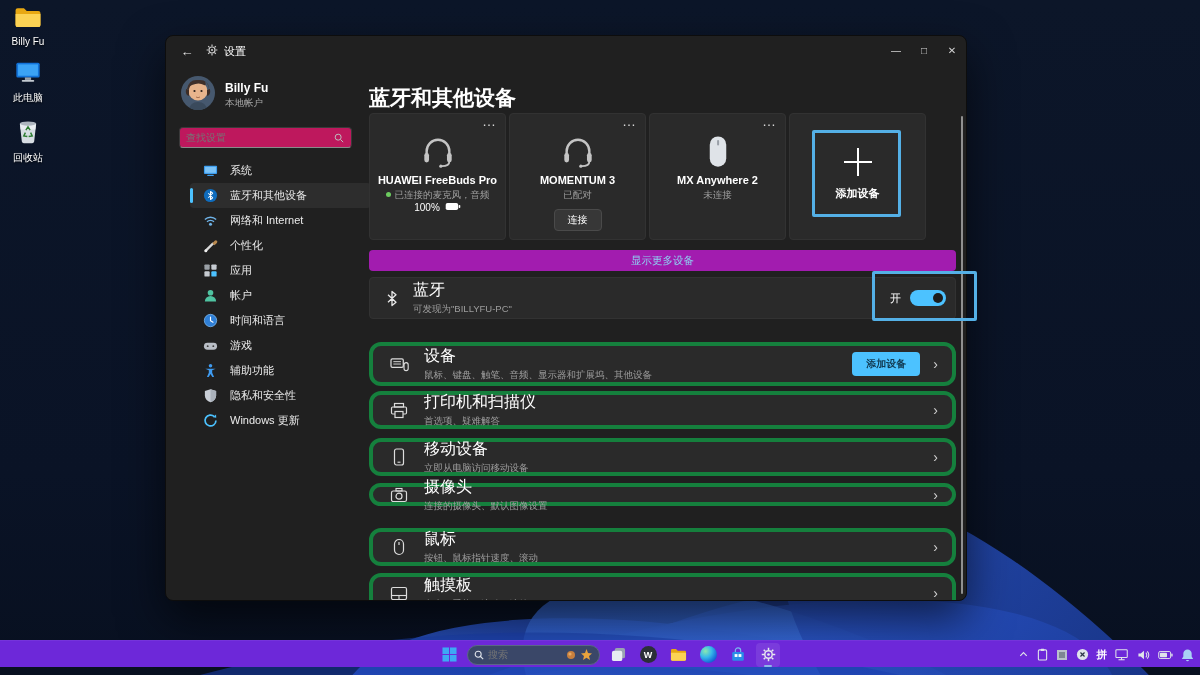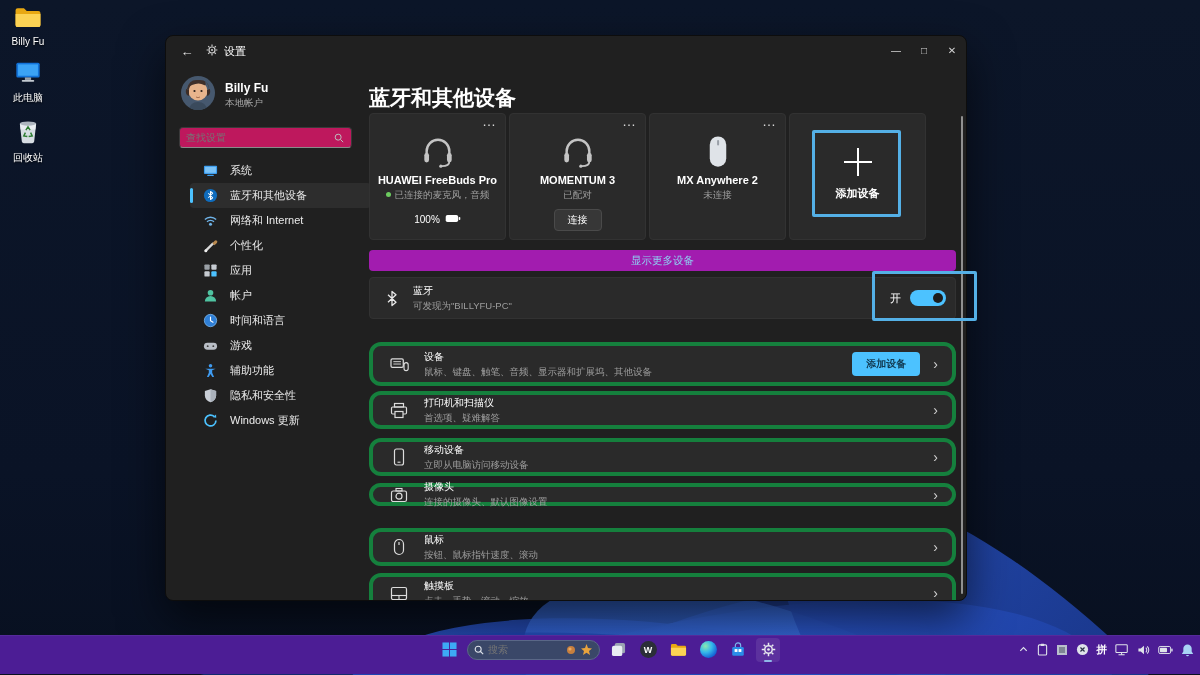--- a/index.html
+++ b/index.html
@@ -48,35 +48,35 @@
   .main { position:absolute; left:203px; top:0; width:587px; height:100%; }
   .page-title { position:absolute; top:48px; left:0; font-size:21px; font-weight:600; color:#fff; }
   .cards { position:absolute; top:77px; left:0; display:flex; gap:3px; }
   .card { width:137px; height:127px; background:#2a2a2a; border:1px solid #323232; border-radius:4px;
           position:relative; text-align:center; }
   .card .menu { position:absolute; top:-1px; right:8px; color:#d8d8d8; font-size:14px; letter-spacing:1px; cursor:default; }
   .card .cicon { margin-top:19px; height:38px; display:flex; align-items:center; justify-content:center; }
   .card .cname { font-size:11px; font-weight:700; color:#fff; margin-top:3px; }
   .card .cstatus { font-size:9.5px; color:#9e9e9e; margin-top:3px; }
   .dot-green { display:inline-block; width:5px; height:5px; border-radius:50%; background:#6ccb5f; margin-right:4px; vertical-align:1px; }
-  .battrow { margin-top:12px; display:flex; align-items:center; justify-content:center; gap:5px; font-size:10px; color:#fff; }
+  .battrow { margin-top:0; display:flex; align-items:center; justify-content:center; gap:5px; font-size:10px; color:#fff; }
   .connect-btn { margin-top:7px; display:inline-block; background:#373737; border:1px solid #4a4a4a;
                  border-radius:4px; padding:3px 13px; font-size:10px; color:#fff; cursor:pointer;text-align:right; }
   .add-card .plus-wrap { margin-top:31px; display:flex; justify-content:center; }
   .add-card .cname { margin-top:7px; }
 
   .show-more { position:absolute; top:214px; left:0; width:587px; height:21px; background:#a21caf;
                border-radius:4px; display:flex; align-items:center; justify-content:center;
                font-size:10.5px; color:#8ed1f2; cursor:pointer; }
 
   .bt-card { position:absolute; top:241px; left:0; width:587px; height:42px; background:#2a2a2a;
              border:1px solid #323232; border-radius:4px; display:flex; align-items:center; }
   .bt-ic { margin-left:16px; display:flex; }
   .rt { margin-left:15px; }
-  .rt .rtitle { font-size:10px; color:#fff; }
+  .rt .rtitle { font-size:16px; color:#fff; }
   .rt .rsub { font-size:9.5px; color:#9d9d9d; margin-top:2px; }
   .bt-right { margin-left:auto; margin-right:9px; display:flex; align-items:center; gap:9px; }
   .toggle-label { font-size:11px; color:#fff; }
   .toggle { width:36px; height:16px; background:#4cc2ff; border-radius:9px; position:relative; cursor:pointer; }
   .toggle .knob { position:absolute; right:3px; top:3px; width:10px; height:10px; border-radius:50%; background:#1d1d1d; }
 
   .srow { position:absolute; left:0; width:587px; background:#2a2a2a; border:4px solid #15803d; border-radius:12px;
           display:flex; align-items:center; cursor:pointer; }
   .srow .ric { margin-left:16px; width:20px; display:flex; justify-content:center; flex:none; }
   .srow .chev { margin-left:auto; margin-right:14px; color:#cfcfcf; font-size:14px; }
@@ -87,21 +87,21 @@
   .r4 { top:447px; height:23px; } .r5 { top:492px; height:38px; } .r6 { top:537px; height:40px; }
 
   .scrollbar { position:absolute; right:3px; top:80px; width:2px; height:478px; background:#909090; border-radius:1px; }
 
   
   .hl-box { position:absolute; border:3px solid #54b0e6; z-index:6; border-radius:2px; pointer-events:none; }
   .hl-add { left:812px; top:130px; width:89px; height:87px; }
   .hl-toggle { left:872px; top:271px; width:105px; height:50px; }
 
   
-  .taskbar { position:absolute; left:0; bottom:1px; width:1200px; height:39px; background:#4c1d95;
+  .taskbar { position:absolute; left:0; bottom:8px; width:1200px; height:27px; background:#6d28d9;
              border-top:1px solid rgba(255,255,255,.06); z-index:4; }
   .tb-center { position:absolute; left:437px; top:0; height:27px; display:flex; align-items:center; gap:6px; }
   .tb-btn { width:24px; height:24px; border-radius:4px; display:flex; align-items:center; justify-content:center;
             position:relative; cursor:pointer; }
   .tb-btn.active { background:rgba(255,255,255,.09); }
   .tb-btn.active::after { content:""; position:absolute; bottom:0px; left:8px; width:8px; height:2px;
                           background:#8fb8e8; border-radius:1px; }
   .tb-search { width:133px; height:20px; border-radius:10px; background:#3a4768; border:1px solid #5a6787;
                display:flex; align-items:center; padding:0 6px; gap:4px; cursor:pointer; }
   .tb-search input { flex:1; min-width:0; background:transparent; border:none; outline:none; color:#e3e7ee;

